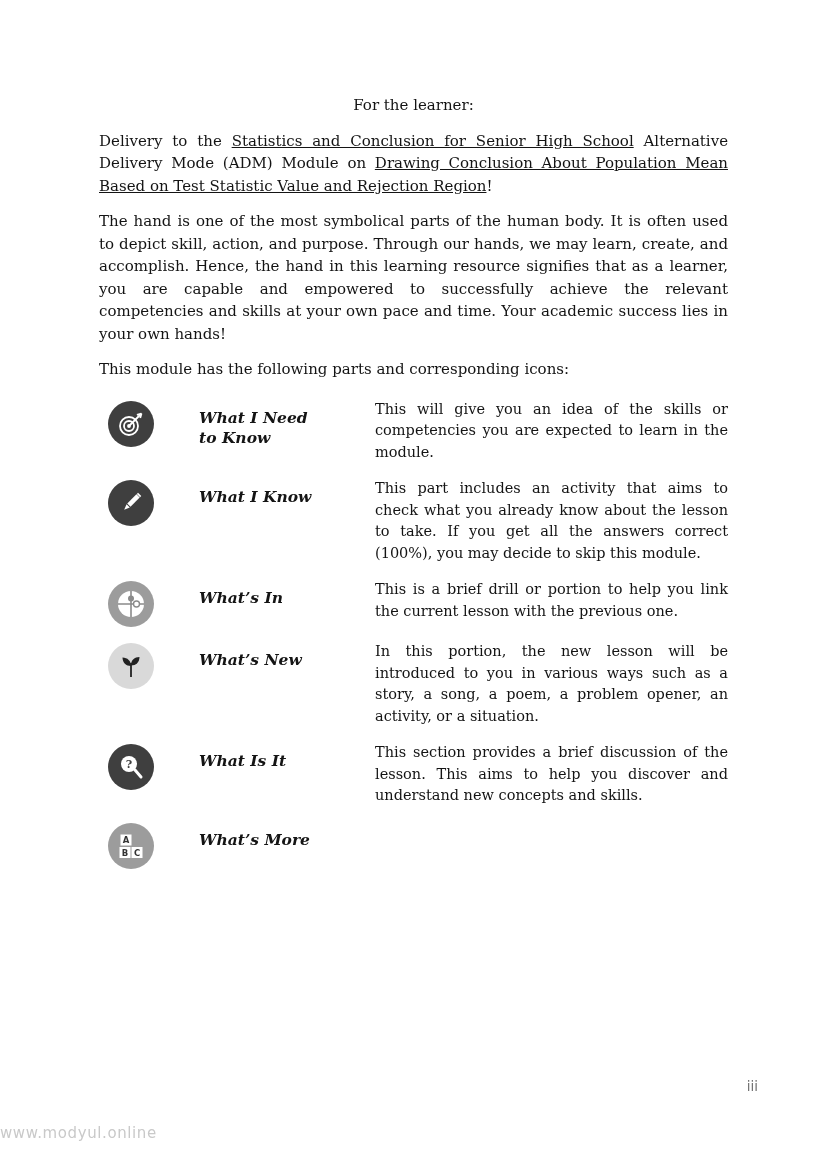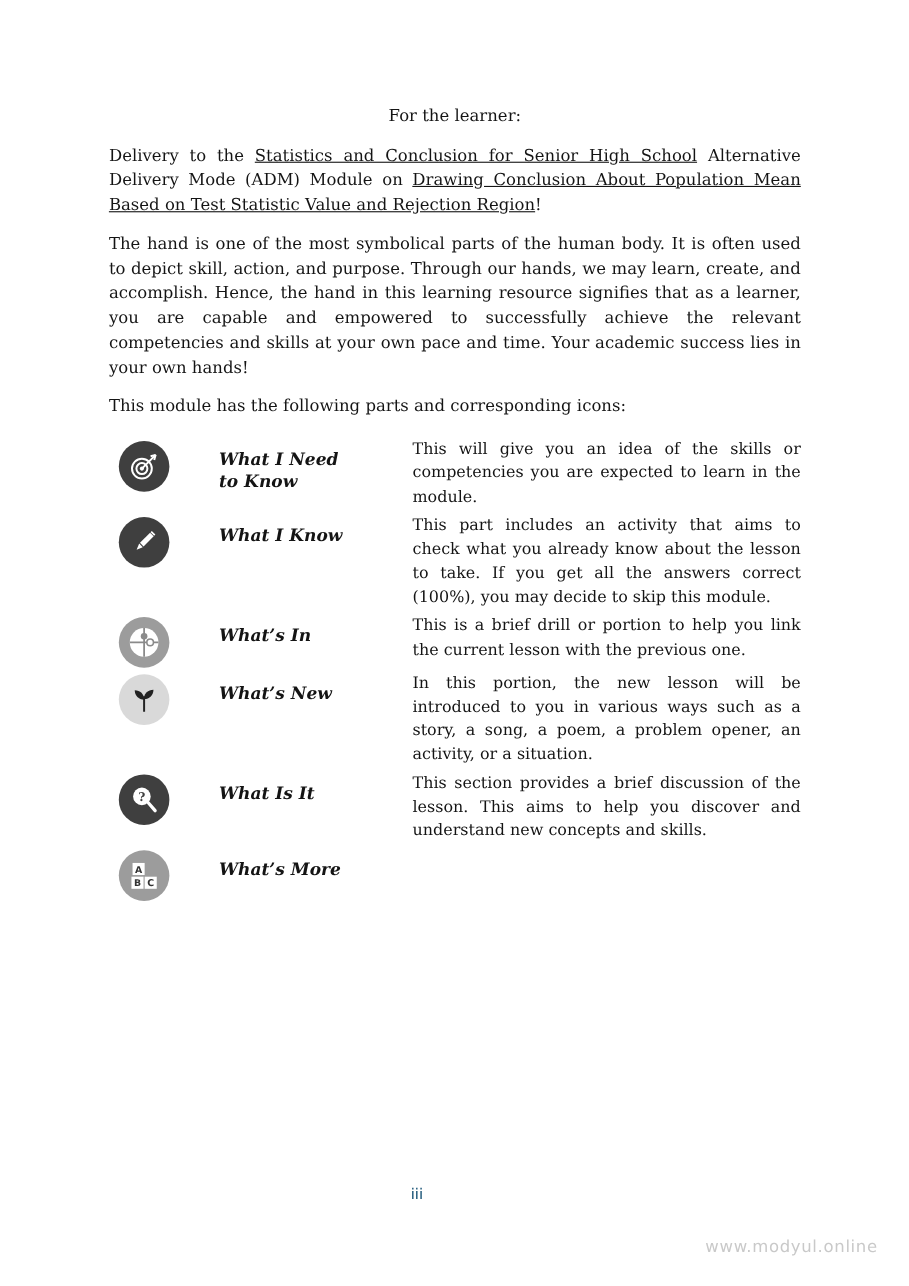--- a/index.html
+++ b/index.html
@@ -13,21 +13,21 @@
   .page-content {
     position:absolute; left:99px; top:94px; width:629px;
   }
   .para {
     font-size:15px; line-height:1.5; text-align:justify;
     margin-bottom:13px;
   }
   .salutation { text-align:center; }
   .u { text-decoration:underline; }
   .parts-intro { margin-bottom:18px; }
-  .parts-list { display:flex; flex-direction:column; gap:4px; margin-top:2px; }
+  .parts-list { display:flex; flex-direction:column; gap:14px; margin-top:2px; }
   .part-row {
     display:grid;
     grid-template-columns:76px 200px 1fr;
     align-items:start;
   }
   .icon-circle {
     width:46px; height:46px; border-radius:50%;
     background:#3f3f3f;
     display:flex; align-items:center; justify-content:center;
     margin-left:9px; margin-top:2px;
@@ -37,26 +37,26 @@
   .part-label {
     font-weight:bold; font-style:italic;
     font-size:15.5px; line-height:1.35;
     padding-top:9px; padding-left:24px; padding-right:58px;
   }
   .part-desc {
     font-size:14.5px; line-height:1.5; text-align:justify;
   }
   .page-number {
     position:absolute; left:0; width:758px; top:1078px;
-    text-align:center; font-size:13.5px;
-    font-family:"DejaVu Sans", sans-serif; color:#0c4a6e;
+    text-align:right; font-size:13.5px;
+    font-family:"DejaVu Sans", sans-serif; color:#737373;
   }
   .watermark {
     position:absolute; left:0; width:798px; top:1124px;
-    text-align:right; font-size:15px; letter-spacing:0.6px;
+    text-align:left; font-size:15px; letter-spacing:0.6px;
     font-family:"DejaVu Sans", sans-serif; color:#c9c9c9;
   }
 </style>
 </head>
 <body>
 
 <div class="page-content">
 
   <p class="para salutation">For the learner:</p>
 

